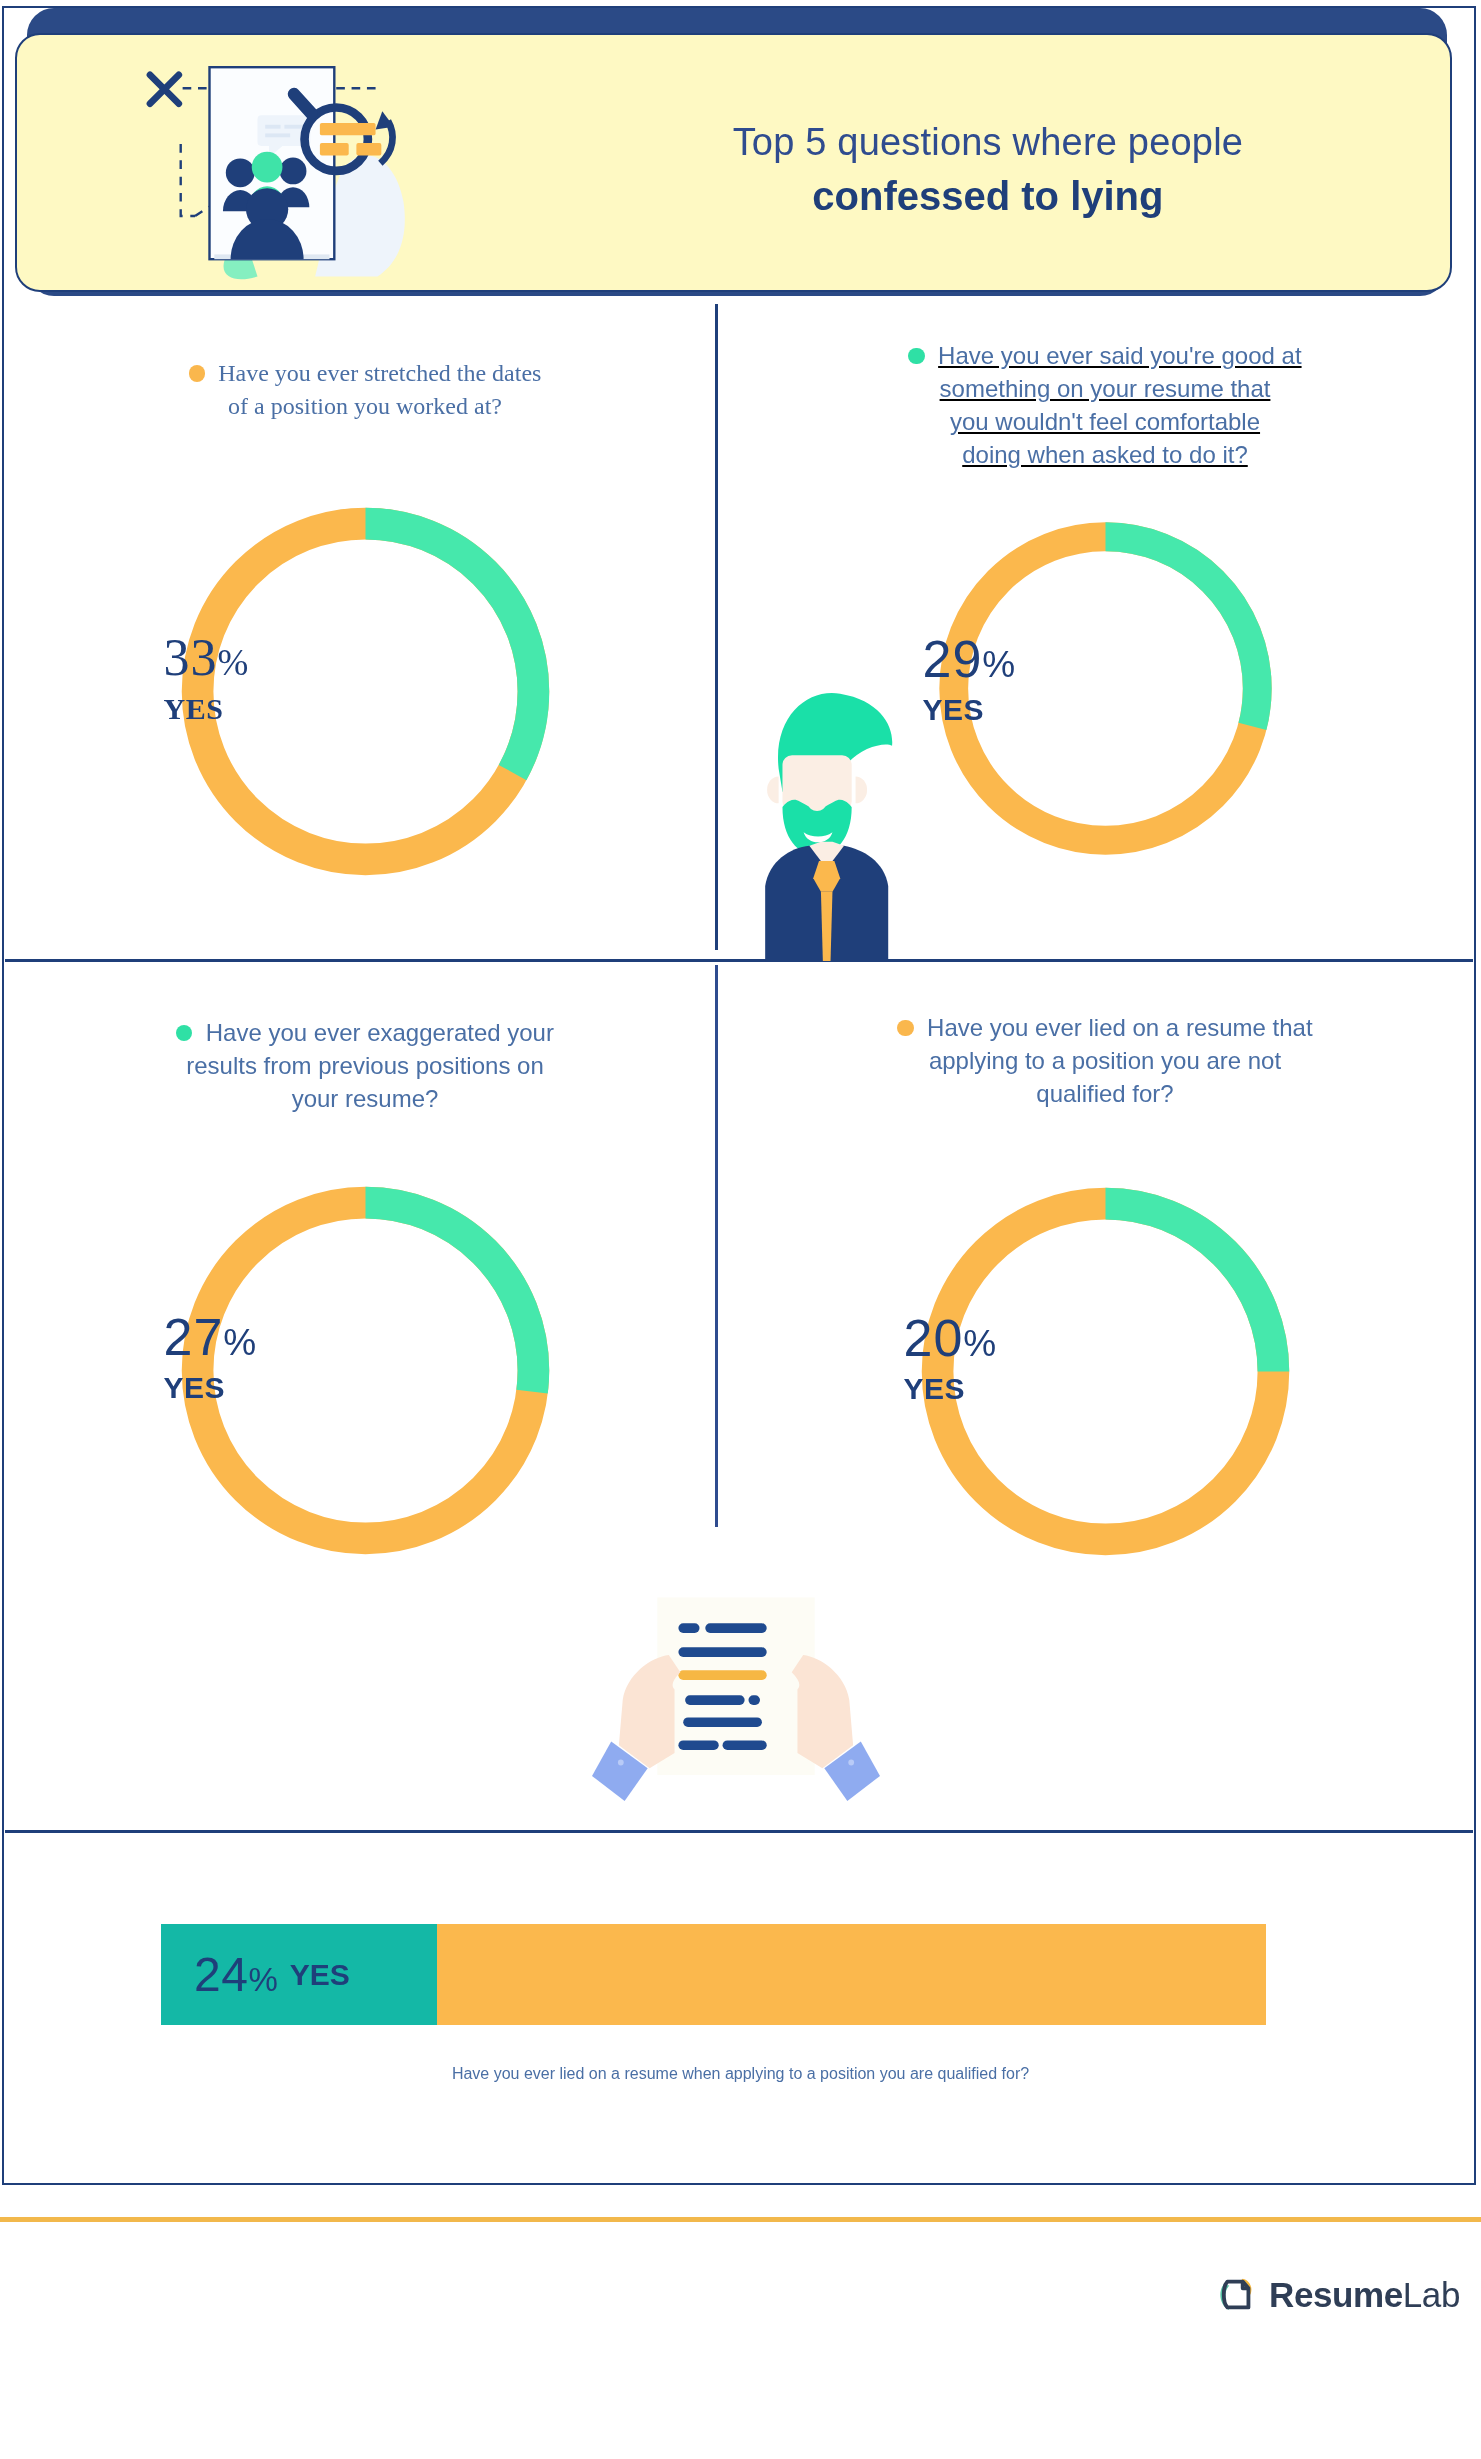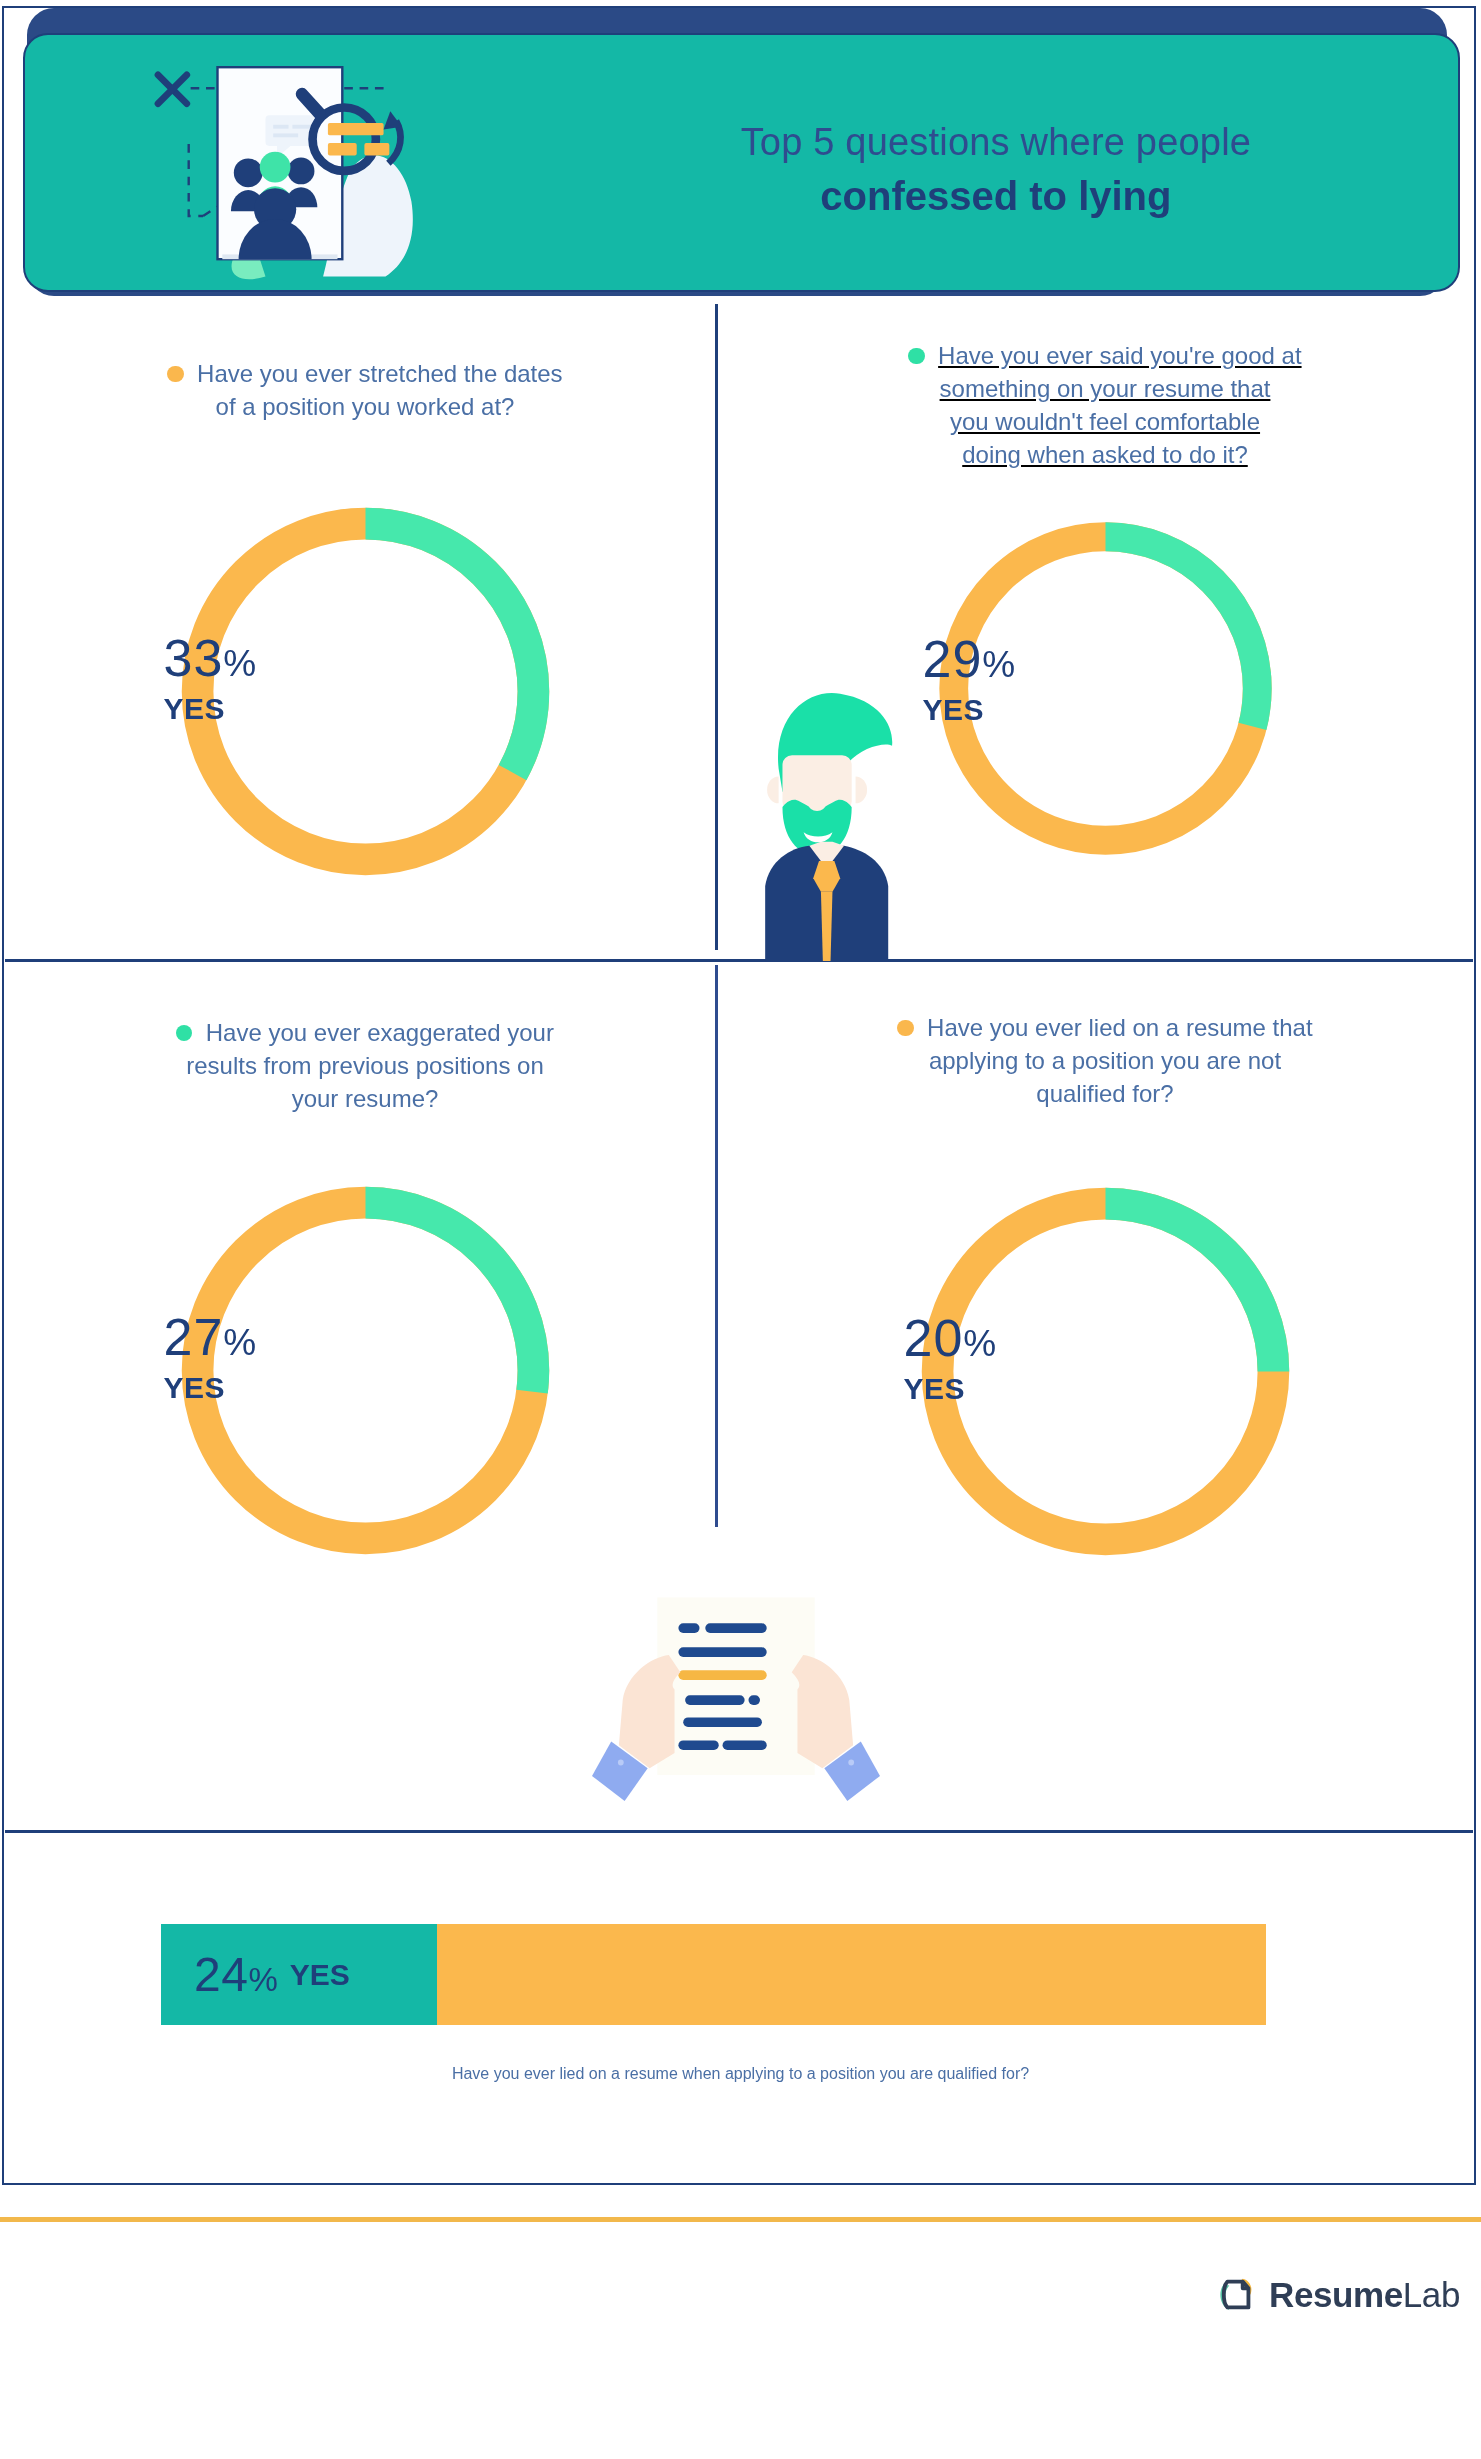--- a/index.html
+++ b/index.html
@@ -4,21 +4,21 @@
 <style>
   html,body{margin:0;padding:0;background:#ffffff;}
   body{width:1481px;height:2459px;font-family:"Liberation Sans",sans-serif;-webkit-font-smoothing:antialiased;}
   .page{position:relative;width:1481px;height:2459px;background:#fff;overflow:hidden;}
 
   
   .frame{position:absolute;left:1.9px;top:5.8px;width:1474px;height:2179px;border:2.9px solid #1f3f7a;box-sizing:border-box;background:#fff;}
 
   
   .header-shadow{position:absolute;left:27px;top:7.7px;width:1420px;height:288px;background:#2b4a86;border-radius:27px;}
-  .header{position:absolute;left:15.4px;top:33px;width:1437px;height:259px;background:#14b8a6;border:2.9px solid #1f3f7a;border-radius:25px;box-sizing:border-box;overflow:hidden;margin-left:8px;}
+  .header{position:absolute;left:15.4px;top:33px;width:1437px;height:259px;background:#fef9c3;border:2.9px solid #1f3f7a;border-radius:25px;box-sizing:border-box;overflow:hidden;}
   .header-title{position:absolute;left:538px;top:85px;width:865px;text-align:center;}
   .header-title .l1{font-size:38px;color:#2f4c8f;letter-spacing:0.2px;line-height:1.18;}
   .header-title .l2{font-size:40px;color:#1f3f7a;font-weight:bold;line-height:1.18;margin-top:7.7px;}
   .header-illo{position:absolute;left:106px;top:13.4px;width:365px;height:240px;}
 
   
   .grid-v{position:absolute;left:715px;top:304px;width:2.9px;height:646px;background:#1f3f7a;}
   .grid-v2{position:absolute;left:715px;top:965px;width:2.9px;height:562px;background:#2f4c8f;}
   .grid-h{position:absolute;left:4.8px;top:959px;width:1468px;height:2.9px;background:#1f3f7a;}
   .grid-h2{position:absolute;left:4.8px;top:1830px;width:1468px;height:2.9px;background:#1f3f7a;}
@@ -110,21 +110,21 @@
       <div class="l1">Top 5 questions where people</div>
       <div class="l2">confessed to lying</div>
     </div>
   </div>
 
   <div class="grid-v"></div>
   <div class="grid-h"></div>
   <div class="grid-v2"></div>
   <div class="grid-h2"></div>
 
-  <div class="quad" style="left:29px;top:357px;width:672px;">
+  <div class="quad" style="left:29px;top:357px;width:672px;font-family:Liberation Serif, serif;">
     <div class="q-text">
       <span class="bullet bullet-o"></span><span>Have you ever stretched the dates</span><br>
       <span>of a position you worked at?</span>
     </div>
     <div class="donut-wrap" style="margin:67px auto 0;width:403px;height:403px;">
       <div class="donut">
         <svg width="403" height="403" viewBox="0 0 420 420">
           <circle cx="210" cy="210" r="175" fill="none" stroke="#fbb84d" stroke-width="33"></circle>
           <circle cx="210" cy="210" r="175" fill="none" stroke="#46e8ac" stroke-width="33" stroke-dasharray="362.9 736.8" transform="rotate(-90 210 210)"></circle>
         </svg>

